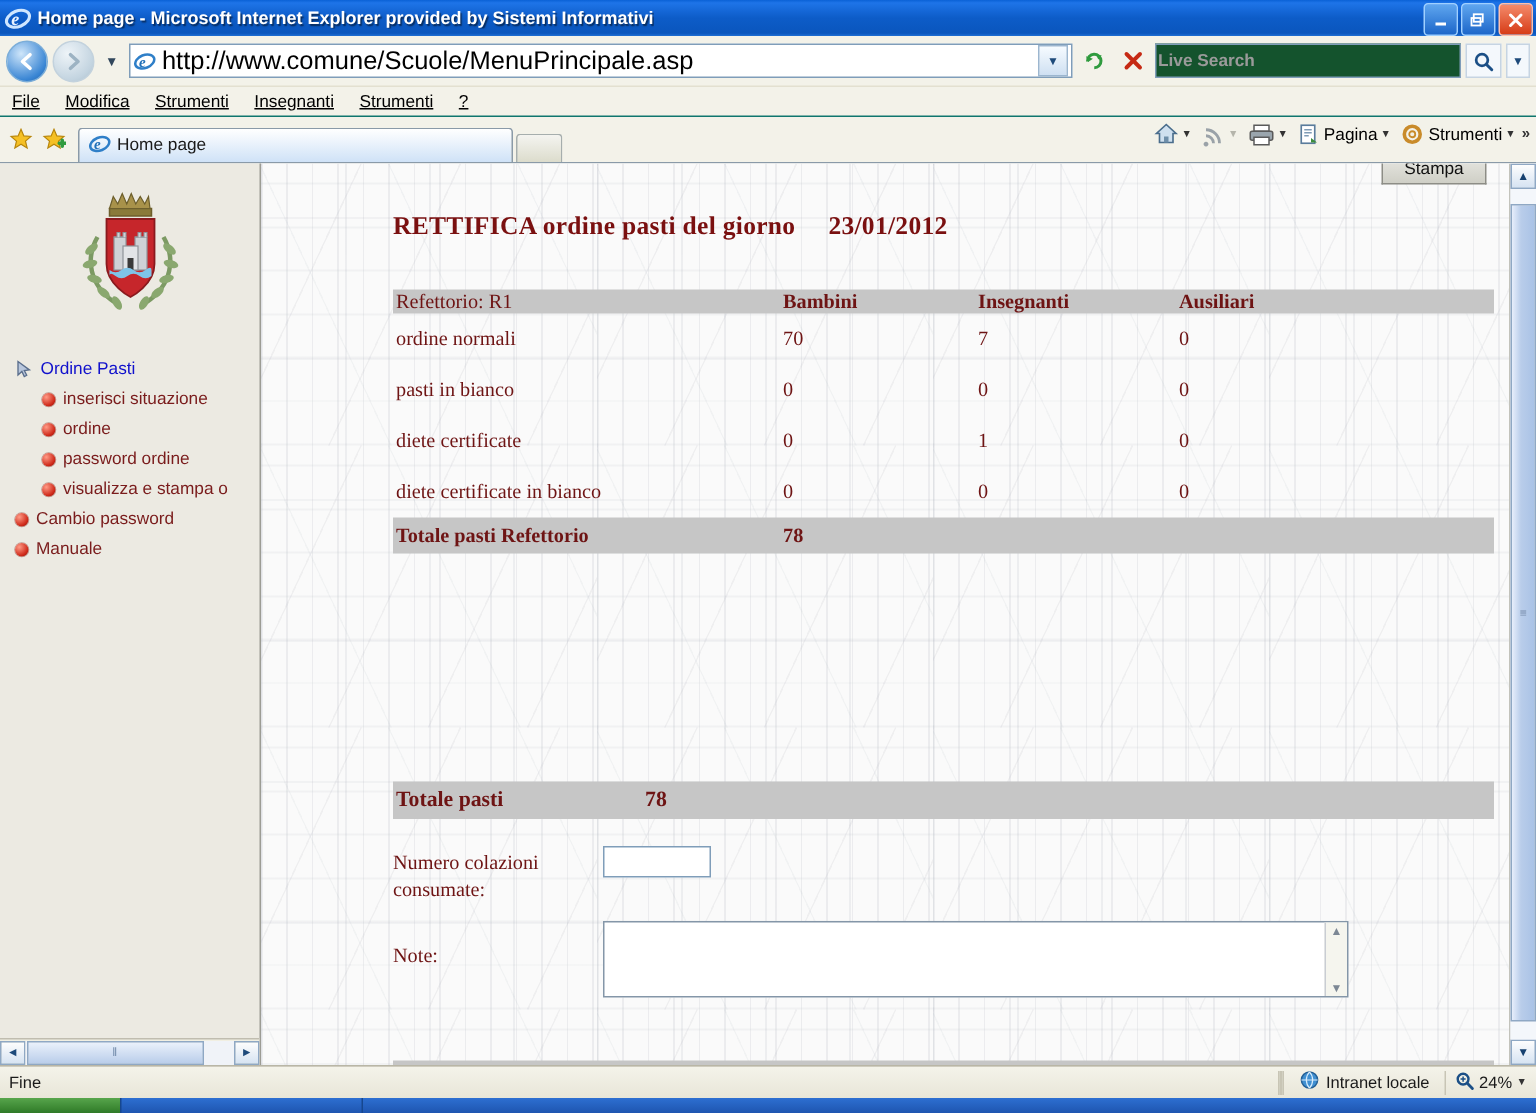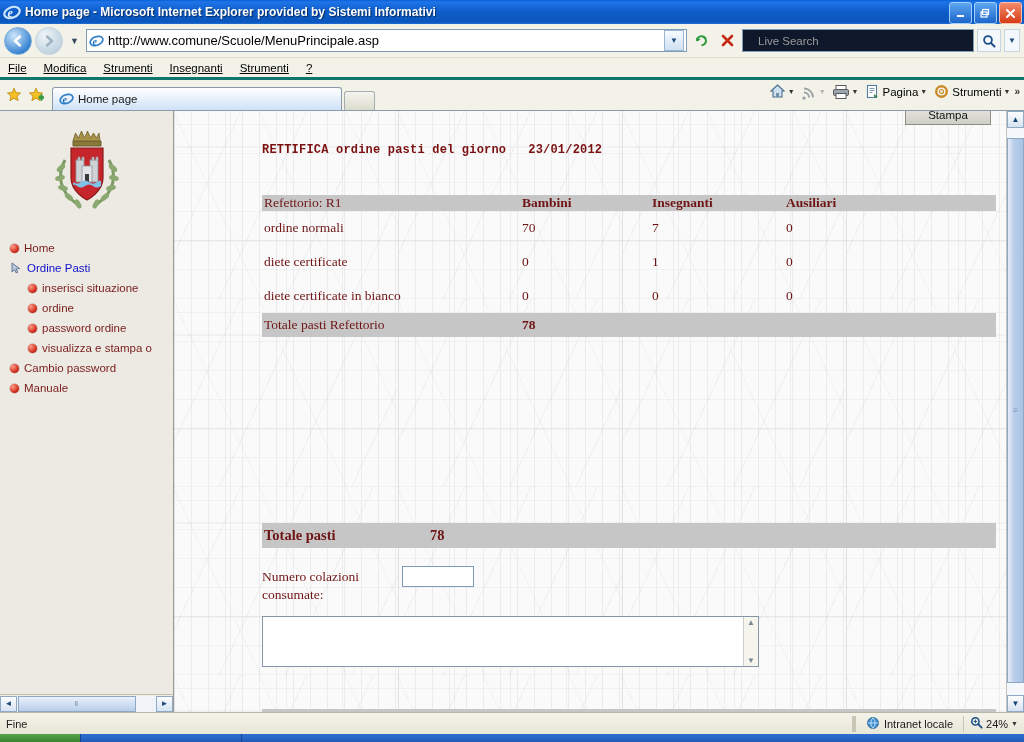--- a/index.html
+++ b/index.html
@@ -45,44 +45,44 @@
     font-size:15px;font-weight:bold;
   }
   .navbtn.back{background:radial-gradient(circle at 35% 30%,#cfe6fa,#3a86d4 70%,#1d5fa8);color:#fff;border:1px solid #7badd8;}
   .navbtn.fwd{background:radial-gradient(circle at 35% 30%,#eef4f8,#c3d4e0 70%,#a9bdcb);color:#8fa5b5;border:1px solid #c3d2dd;}
   .navdrop{font-size:9px;color:#31475c;padding:0 4px;}
   .urlbox{
     flex:1 1 auto;height:21px;background:#ffffff;border:1px solid #7f9db9;
     display:flex;align-items:center;padding:0 2px;
   }
   .urlbox .favicon{width:15px;height:15px;margin-right:4px;flex:0 0 auto;}
-  .urlbox .urltext{font-size:13px;color:#000;white-space:nowrap;overflow:hidden;flex:1 1 auto;}
+  .urlbox .urltext{font-size:17px;color:#000;white-space:nowrap;overflow:hidden;flex:1 1 auto;}
   .urlbox .urlarrow{
     width:18px;height:19px;background:linear-gradient(to bottom,#f6fbff,#cfe0f2);
     border:1px solid #9cb6cf;display:flex;align-items:center;justify-content:center;
     font-size:8px;color:#1e4a7a;flex:0 0 auto;
   }
   .iconbtn{
     width:21px;height:21px;border:1px solid transparent;
     display:flex;align-items:center;justify-content:center;font-size:13px;
   }
   .searchbox{
-    width:200px;height:21px;background:#0f172a;border:1px solid #7f9db9;
-    display:flex;align-items:center;padding:0 15px;
+    width:200px;height:21px;background:#14532d;border:1px solid #7f9db9;
+    display:flex;align-items:center;padding:0 1px;font-weight:bold;
   }
   .searchbox .ph{color:#9a9a9a;font-size:11.5px;flex:1 1 auto;}
   .searchgo{width:22px;height:21px;border:1px solid #c6d4e2;background:#f4f8fc;
     display:flex;align-items:center;justify-content:center;}
   .searchdrop{width:14px;height:21px;border:1px solid #c6d4e2;background:#f4f8fc;
     display:flex;align-items:center;justify-content:center;font-size:8px;color:#1e4a7a;}
 
   
   .menubar{
     height:19px;background:#f3f2e9;display:flex;align-items:center;
-    padding-left:8px;gap:17px;border-bottom:3px solid #0f766e;
+    padding-left:8px;gap:17px;border-bottom:1px solid #0f766e;
   }
   .menubar span{font-size:11.5px;color:#000;}
   .menubar span u{text-decoration:underline;}
 
   
   .tabbar{
     height:30px;background:#f3f2e9;display:flex;align-items:flex-end;
     padding-left:6px;border-bottom:1px solid #8a9aa8;position:relative;
   }
   .favicons{display:flex;align-items:center;gap:6px;height:28px;padding-right:8px;}
@@ -154,50 +154,50 @@
   .watermark2{
     position:absolute;inset:0;pointer-events:none;opacity:.5;
     background-image:
       repeating-linear-gradient(90deg, rgba(160,165,178,.30) 0 1.5px, transparent 1.5px 56px),
       repeating-linear-gradient(0deg, rgba(160,165,178,.20) 0 1.5px, transparent 1.5px 94px);
   }
   .pagebody{position:relative;width:100%;height:100%;}
 
   .stampa-wrap{position:absolute;right:33px;top:-6px;}
   .stampa-btn{
-    width:86px;height:20px;box-sizing:border-box;
+    width:70px;height:20px;box-sizing:border-box;
     background:linear-gradient(to bottom,#e9e9e4,#cfcfc6);
     border:1px solid #8d8d86;border-top:none;
     font-size:11.5px;color:#111;display:flex;align-items:center;justify-content:center;
   }
 
   h1.pagetitle{
     margin:0;position:absolute;left:88px;top:32px;
-    font-family:Liberation Mono, monospace;font-size:12px;font-weight:bold;color:#7a1010;
+    font-family:Liberation Serif, serif;font-size:17px;font-weight:bold;color:#7a1010;
     white-space:nowrap;letter-spacing:.2px;
   }
   h1.pagetitle .date{margin-left:22px;}
 
   .maintable{
     position:absolute;left:88px;top:84px;width:734px;
     border-collapse:collapse;font-family:"Liberation Serif",serif;
   }
   .maintable td,.maintable th{
     padding:0;height:34px;vertical-align:middle;
     font-size:13.5px;color:#6e1414;text-align:left;
   }
   .maintable tr.hdr td{
     background:#c6c6c6;font-weight:bold;height:16px;font-size:13.5px;
   }
   .maintable tr.hdr td.lbl{font-weight:normal;}
   .maintable td.lbl{width:258px;padding-left:2px;}
   .maintable td.c1{width:130px;}
   .maintable td.c2{width:134px;}
   .maintable td.c3{width:210px;}
-  .maintable tr.tot td{background:#c6c6c6;height:24px;}
+  .maintable tr.tot td{background:#c6c6c6;height:24px;font-weight:bold;}
   .maintable tr.tot td.lbl{padding-left:2px;}
   .maintable tr.tot td.c1{font-weight:bold;}
 
   .grandtotal{
     position:absolute;left:88px;top:412px;width:734px;height:25px;
     background:#c6c6c6;display:flex;align-items:center;
     font-family:"Liberation Serif",serif;font-size:14.5px;font-weight:bold;color:#6e1414;gap:40px;
   }
   .grandtotal .gt-l{width:126px;padding-left:2px;}
   .grandtotal .gt-v{}
@@ -462,24 +462,20 @@
         <rect x="35" y="44" width="10" height="16" fill="#e2e4e7" stroke="#8f949a" stroke-width=".8"></rect>
         <rect x="38" y="52" width="4" height="8" fill="#3a3a3a"></rect>
         <path d="M29 38 h2 v-3 h2 v3 h2 v-3 h2 v3" fill="#cfd2d6" stroke="#8f949a" stroke-width=".7"></path>
         <path d="M43 38 h2 v-3 h2 v3 h2 v-3 h2 v3" fill="#cfd2d6" stroke="#8f949a" stroke-width=".7"></path>
 
         <path d="M26 60 q4 3 8 0 q4 -3 8 0 q4 3 8 0 q4 -3 4 0 v4 q-4 3 -8 0 q-4 -3 -8 0 q-4 3 -8 0 q-4 -3 -4 0 Z" fill="#7fc4e8"></path>
       </svg>
     </div>
     <div class="navlist">
       <div class="navrow">
-        <span class="bullet"></span>
-        <span class="navlabel">Home</span>
-      </div>
-      <div class="navrow">
         <span style="width:12px;height:12px;display:inline-block;">
           <svg width="12" height="12" viewBox="0 0 12 12">
               <path d="M2 1 L2 10 L4.6 7.6 L6.2 11 L7.8 10.2 L6.2 7 L9.6 6.6 Z" fill="#b9c7dd" stroke="#5a6e8c" stroke-width=".9"></path>
             </svg>
         </span>
         <span class="navlabel active">Ordine Pasti</span>
       </div>
       <div class="navrow sub">
         <span class="bullet"></span>
         <span class="navlabel">inserisci situazione</span>
@@ -534,20 +530,26 @@
             <tr class="hdr">
           <td class="lbl">Refettorio: R1</td>
           <td class="c1">Bambini</td>
           <td class="c2">Insegnanti</td>
           <td class="c3">Ausiliari</td>
         </tr>
         <tr>
           <td class="lbl">ordine normali</td>
           <td class="c1">70</td>
           <td class="c2">7</td>
+          <td class="c3">0</td>
+        </tr>
+        <tr>
+          <td class="lbl">pasti in bianco</td>
+          <td class="c1">0</td>
+          <td class="c2">0</td>
           <td class="c3">0</td>
         </tr>
         <tr>
           <td class="lbl">diete certificate</td>
           <td class="c1">0</td>
           <td class="c2">1</td>
           <td class="c3">0</td>
         </tr>
         <tr>
           <td class="lbl">diete certificate in bianco</td>
@@ -571,20 +573,23 @@
 
       <div class="formarea">
         <div class="frow">
           <div class="flabel">
             <div>Numero colazioni</div>
             <div>consumate:</div>
           </div>
           <input class="txtinput" type="text" value="" style="">
         </div>
         <div class="frow" style="margin-top:9px;">
+          <div class="flabel" style="padding-top:17px;">
+            <span>Note:</span>
+          </div>
           <div class="notearea">
             <div class="txt"></div>
             <div class="vsb">
               <span>▲</span>
               <span>▼</span>
             </div>
           </div>
         </div>
       </div>
 

